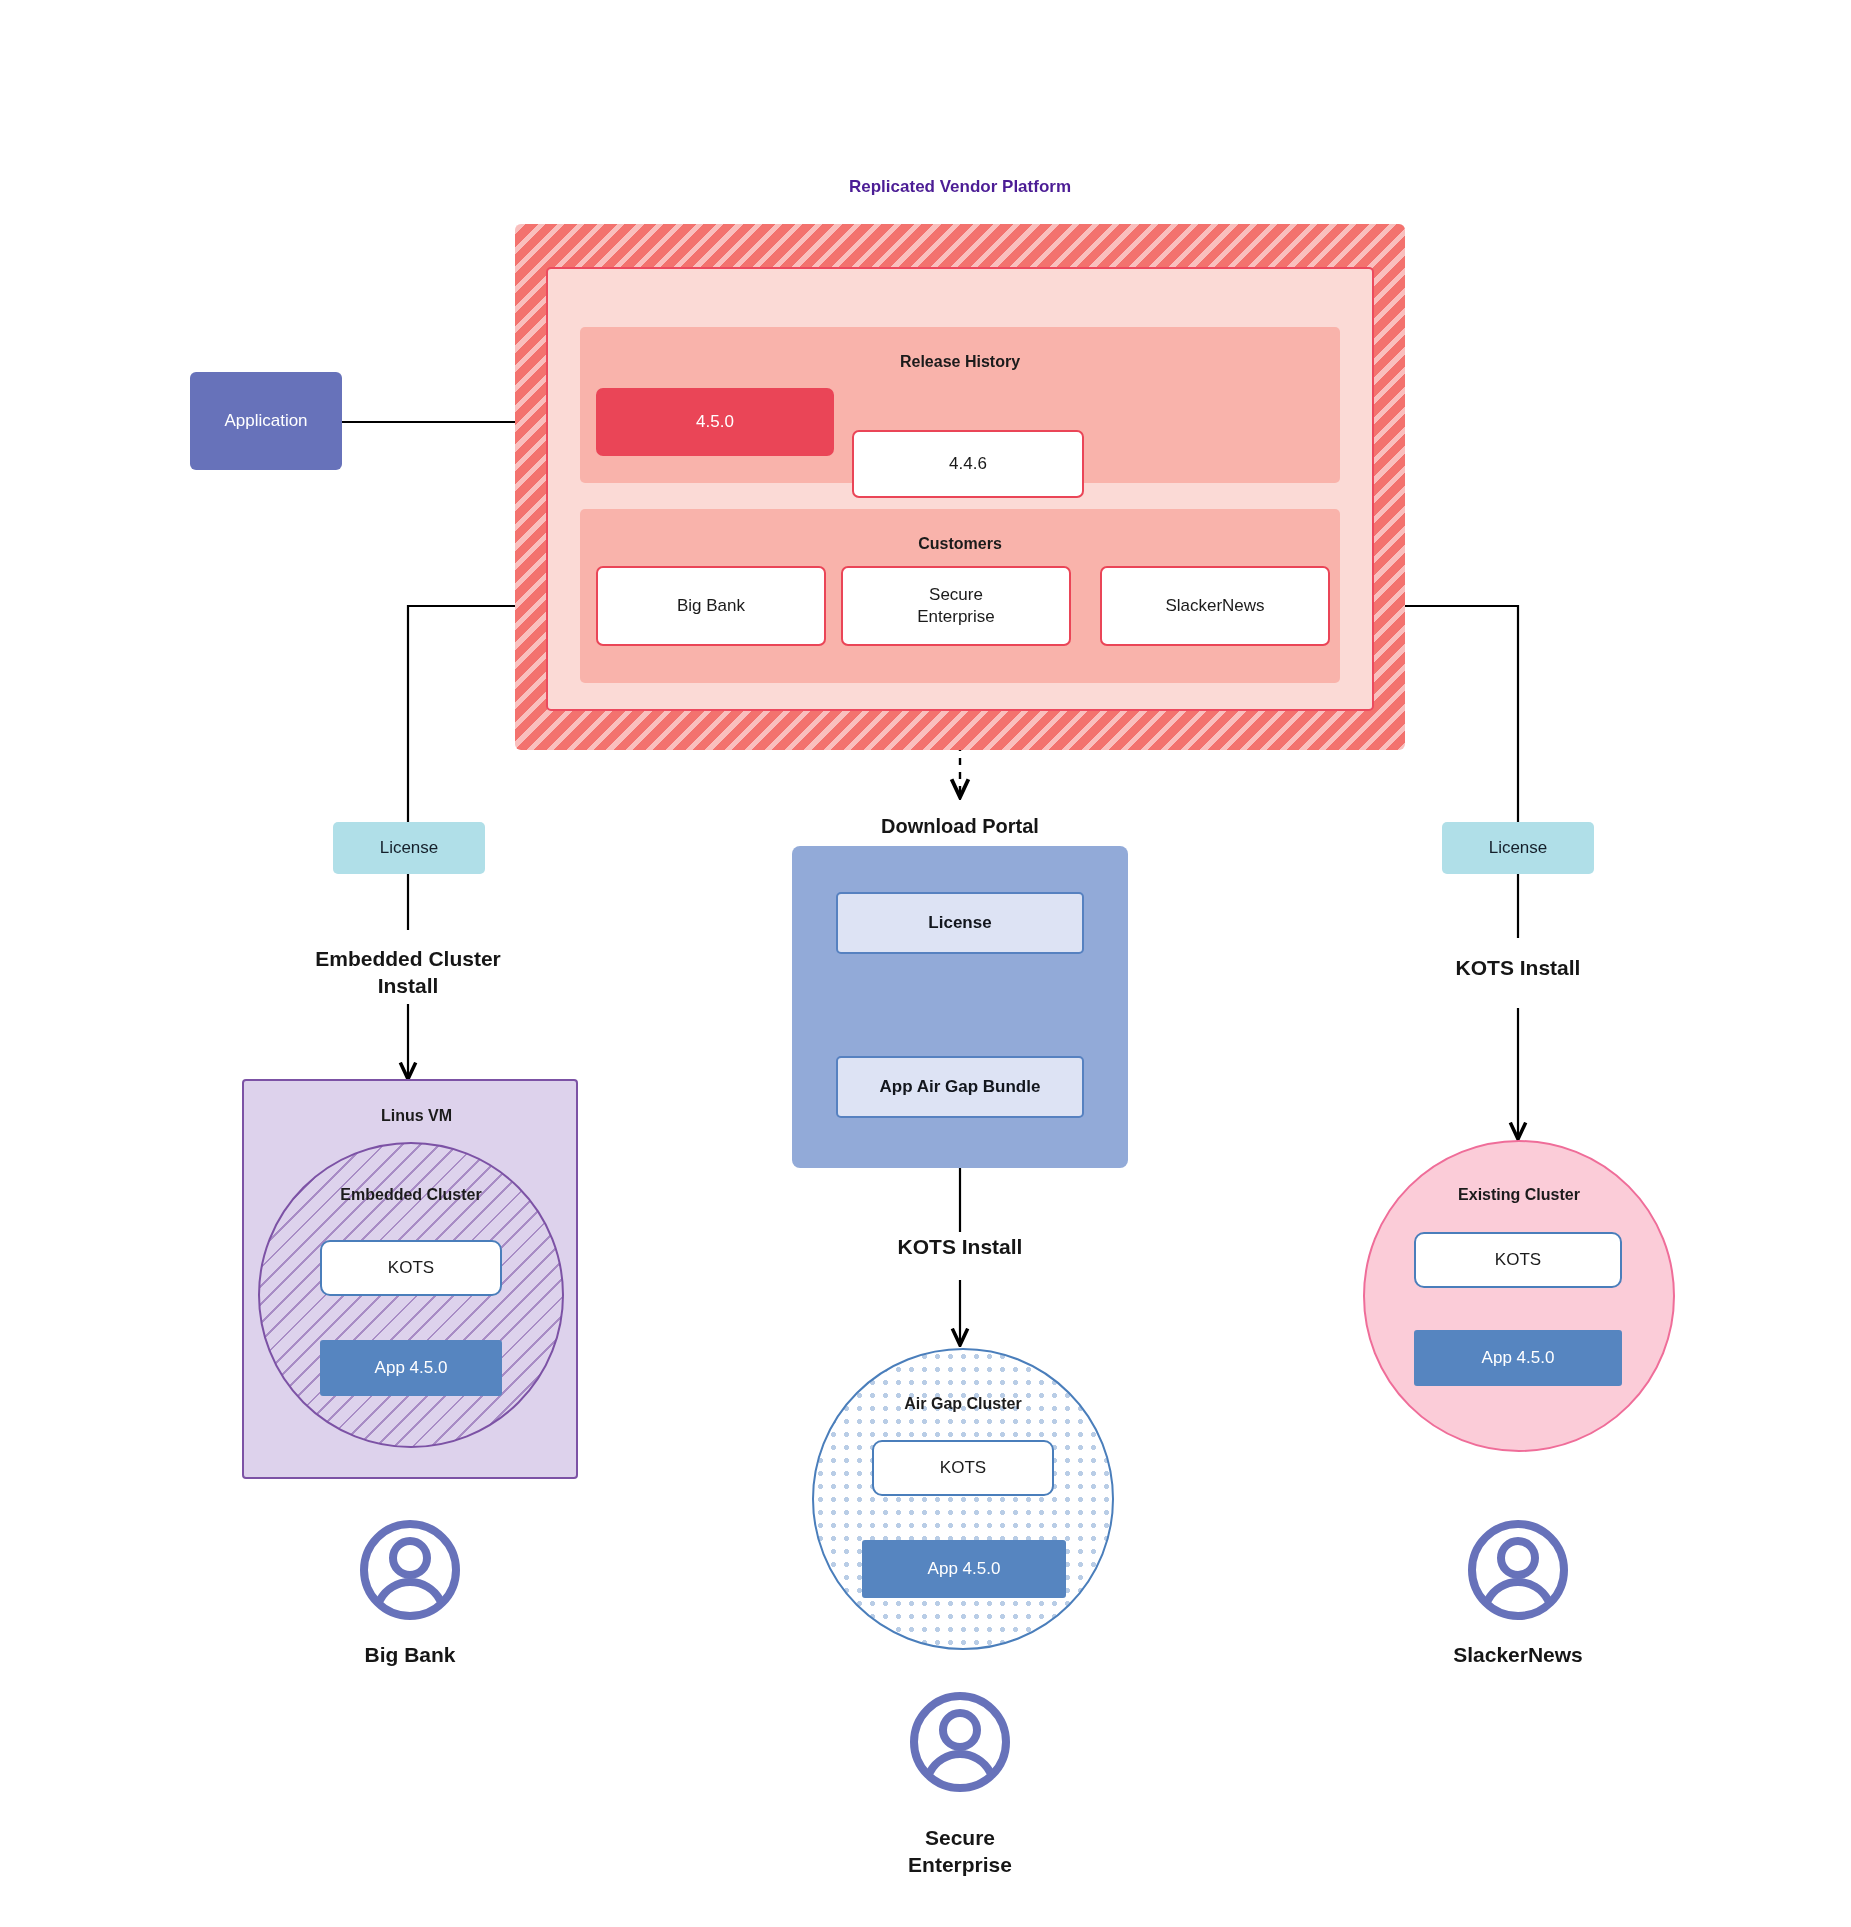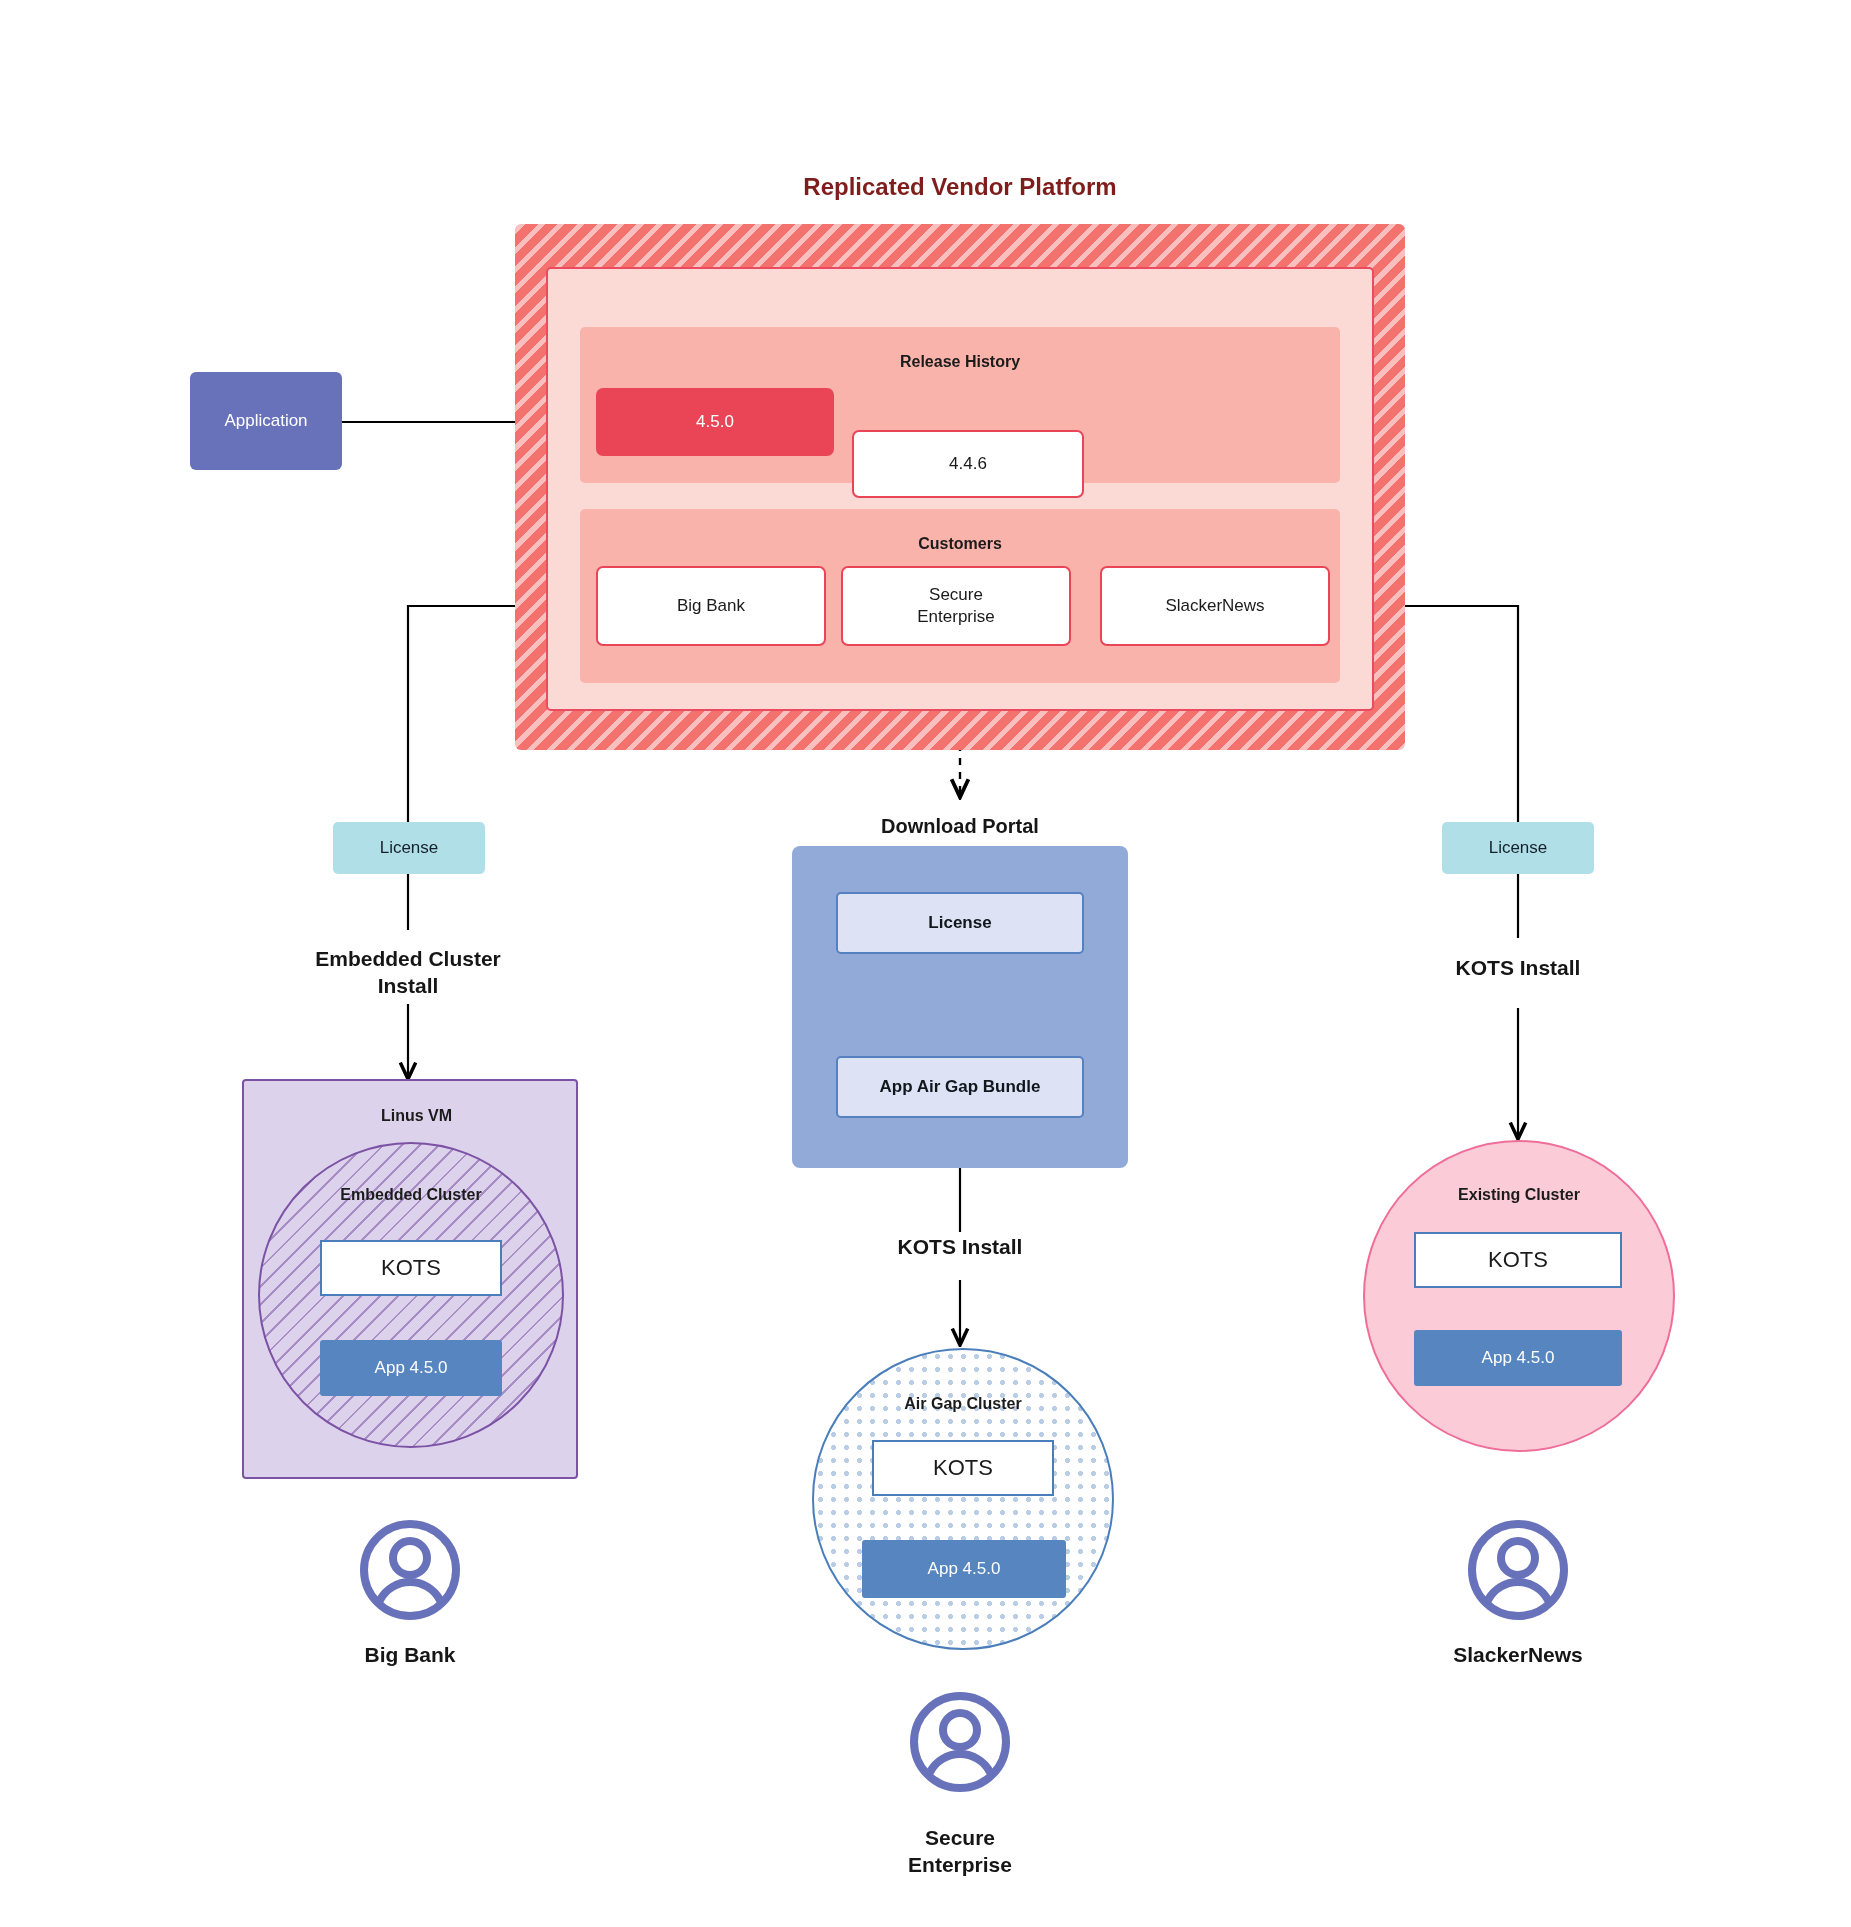--- a/index.html
+++ b/index.html
@@ -23,23 +23,23 @@
   .ctr {
     display: flex;
     align-items: center;
     justify-content: center;
     text-align: center;
     line-height: 1.28;
   }
 
   
   .title-main {
-    font-size: 24px;
-    font-weight: 700;
-    color: #7f1d1d;
+    font-size: 17px;
+    font-weight: 700;
+    color: #4c1d95;
   }
   .title-sub {
     font-size: 20px;
     font-weight: 700;
     color: #161616;
   }
   .edge-label {
     font-size: 21px;
     font-weight: 700;
     color: #161616;
@@ -150,22 +150,22 @@
     background-size: 13px 13px;
   }
   .existing-circle {
     border-radius: 50%;
     border: 2px solid #ef6d99;
     background: #fbccd8;
   }
   .kots-box {
     background: #ffffff;
     border: 2px solid #4a7ebb;
-    border-radius: 0;
-    font-size: 22px;
+    border-radius: 10px;
+    font-size: 17px;
     color: #1b1b1b;
   }
   .app-version-box {
     background: #5685c0;
     border: 2px solid #5685c0;
     border-radius: 3px;
     font-size: 17px;
     color: #ffffff;
   }
 

